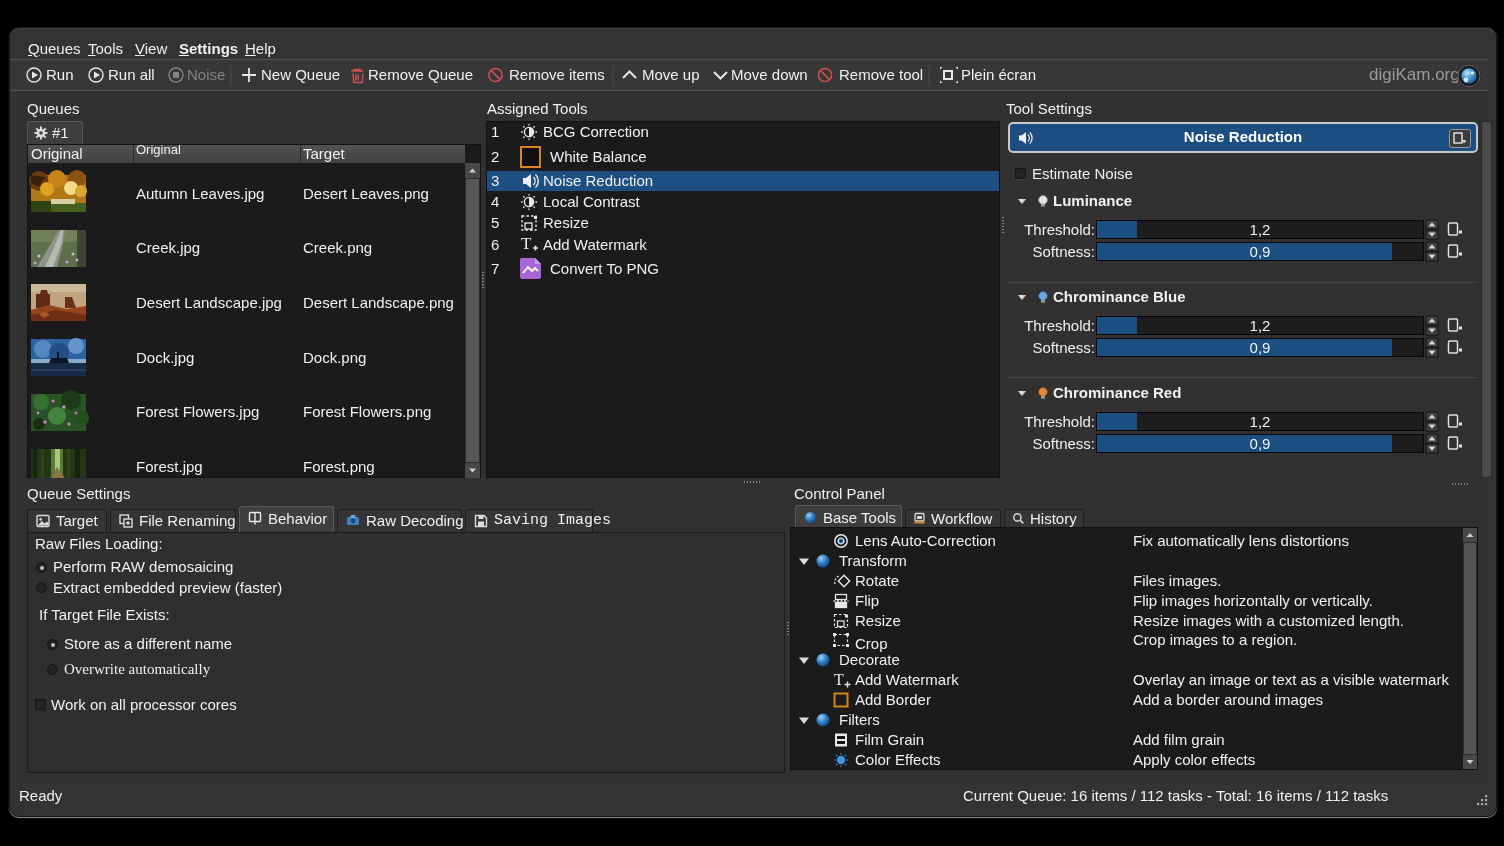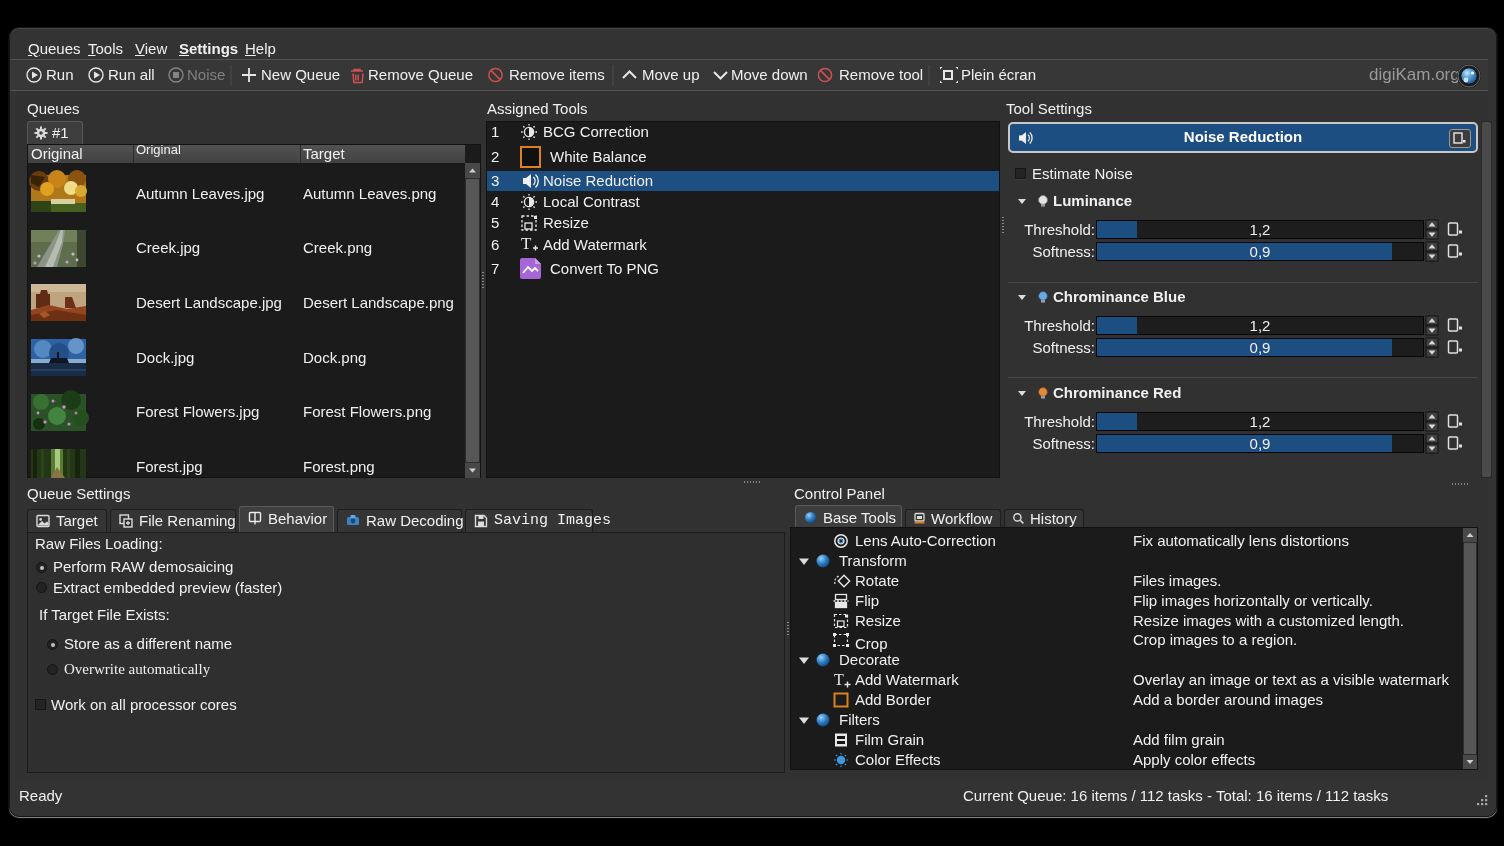--- a/index.html
+++ b/index.html
@@ -175,21 +175,21 @@
     <rect x="2" width="4" height="29" fill="#16240c"></rect>
     <rect x="44" width="5" height="29" fill="#16240c"></rect>
     <rect x="20" width="12" height="29" fill="#587c34"></rect>
     <rect x="24" width="5" height="29" fill="#a8c87c"></rect>
     <rect x="10" width="3" height="29" fill="#2e4418"></rect>
     <rect x="36" width="3" height="29" fill="#2e4418"></rect>
     <path d="M20 29 L26 18 L34 29 Z" fill="#8a7444"></path>
   </svg>
 
   <div class="t" style="left:136px;top:184px;">Autumn Leaves.jpg</div>
-  <div class="t" style="left:303px;top:184px;">Autumn Leaves.png</div>
+  <div class="t" style="left:303px;top:184px;">Desert Leaves.png</div>
   <div class="t" style="left:136px;top:238px;">Creek.jpg</div>
   <div class="t" style="left:303px;top:238px;">Creek.png</div>
   <div class="t" style="left:136px;top:293px;">Desert Landscape.jpg</div>
   <div class="t" style="left:303px;top:293px;">Desert Landscape.png</div>
   <div class="t" style="left:136px;top:348px;">Dock.jpg</div>
   <div class="t" style="left:303px;top:348px;">Dock.png</div>
   <div class="t" style="left:136px;top:402px;">Forest Flowers.jpg</div>
   <div class="t" style="left:303px;top:402px;">Forest Flowers.png</div>
   <div class="t" style="left:136px;top:457px;">Forest.jpg</div>
   <div class="t" style="left:303px;top:457px;">Forest.png</div>

